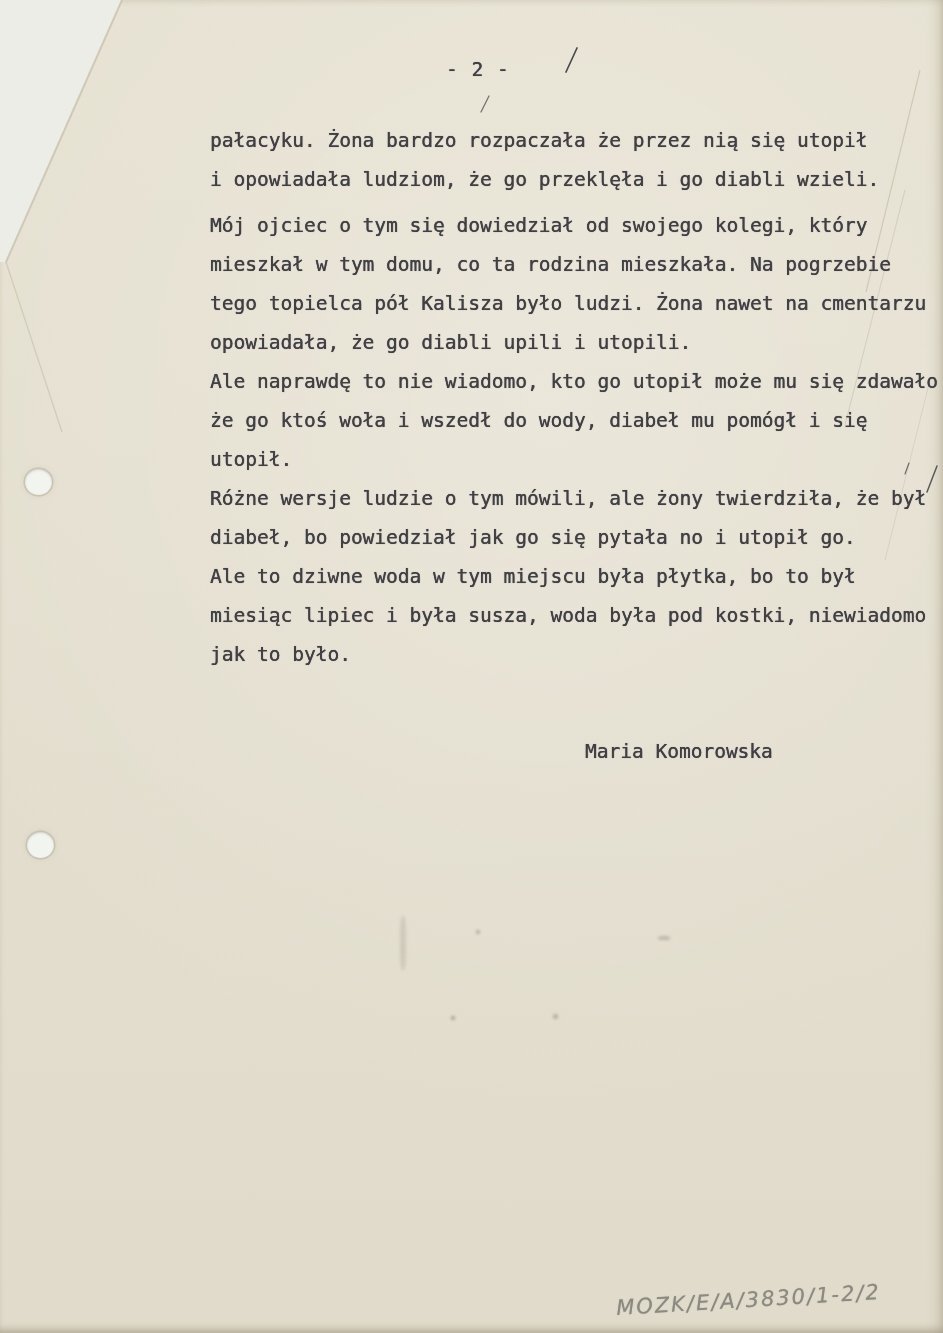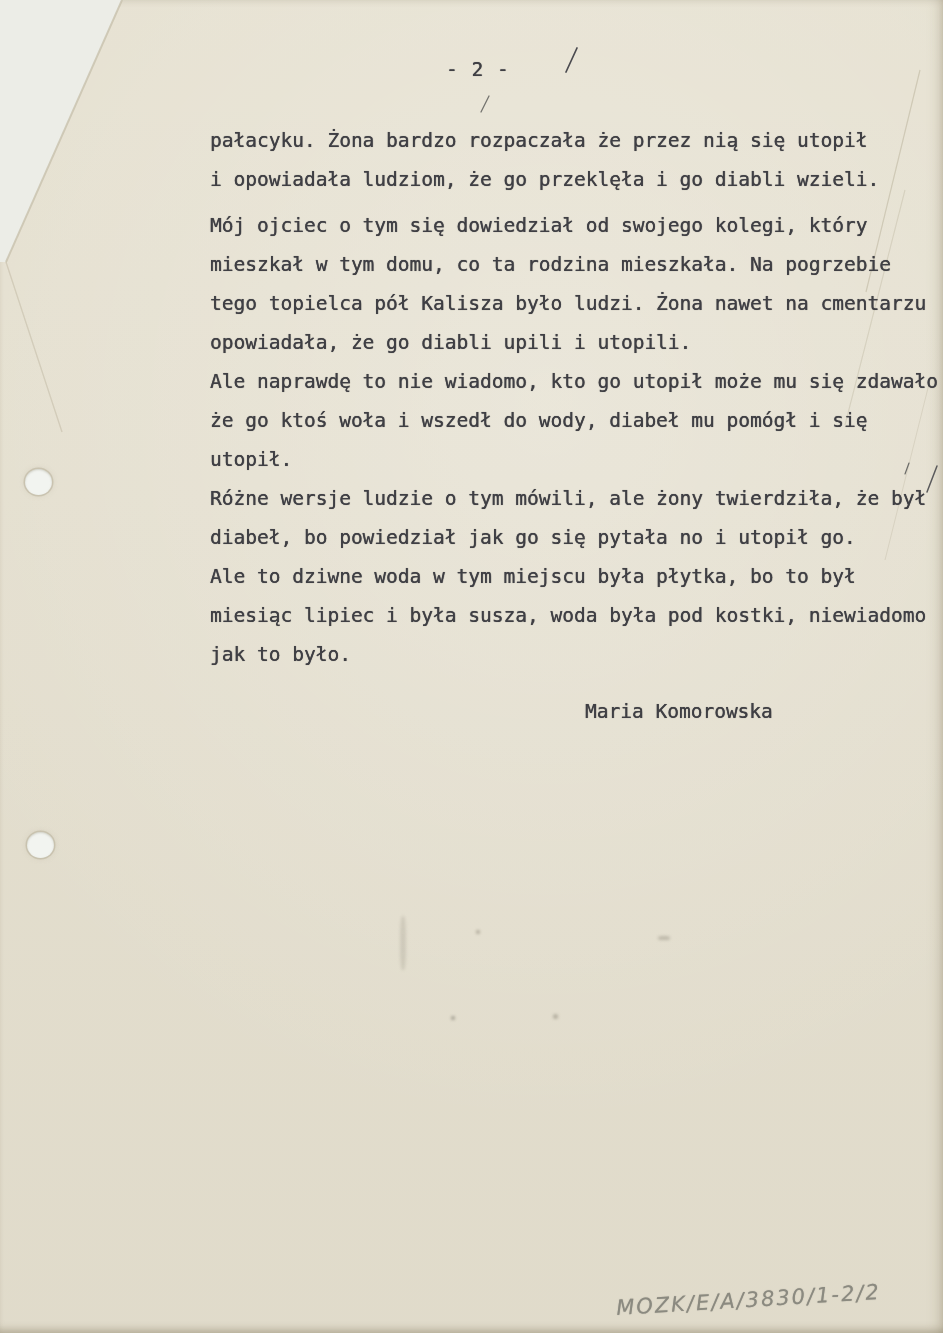--- a/index.html
+++ b/index.html
@@ -44,21 +44,21 @@
     position: absolute;
     left: 210px;
     top: 121px;
     width: 740px;
   }
   .line { line-height: 39px; height: 39px; }
   .para-gap { margin-top: 7px; }
   .signature {
     position: absolute;
     left: 585px;
-    top: 700px;
+    top: 740px;
   }
   .archive-mark {
     position: absolute;
     left: 616px;
     top: 1288px;
     font-family: "DejaVu Sans", "Liberation Sans", sans-serif;
     font-style: italic;
     font-size: 21px;
     letter-spacing: 2px;
     color: var(--pencil, #8b8a80);

